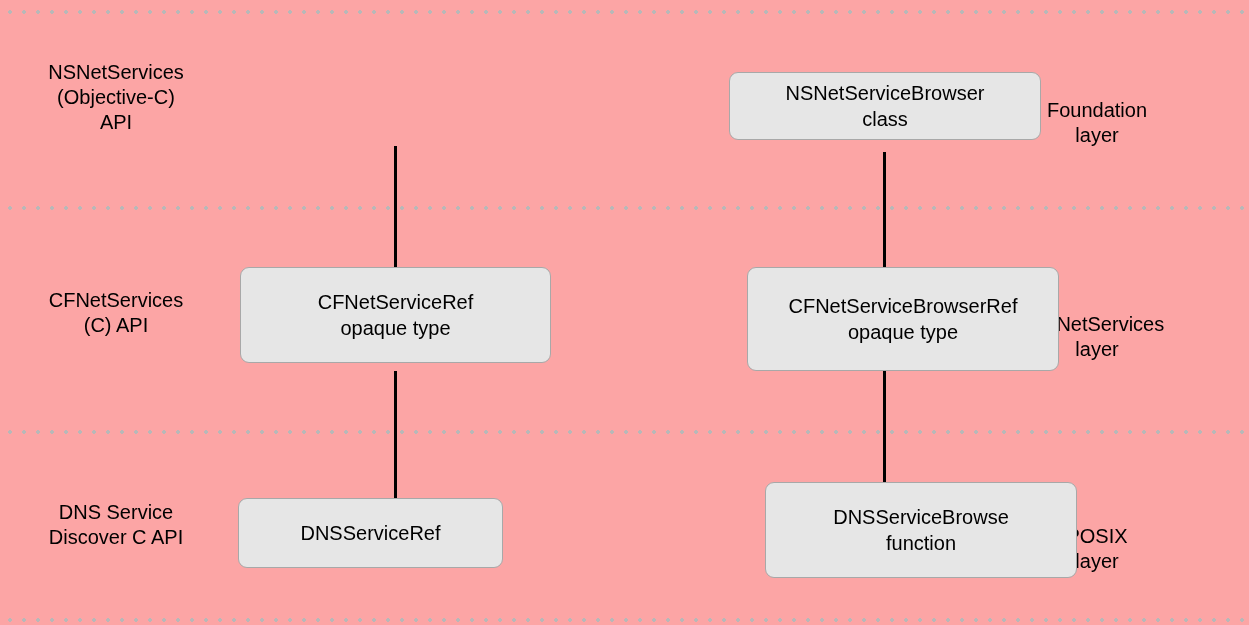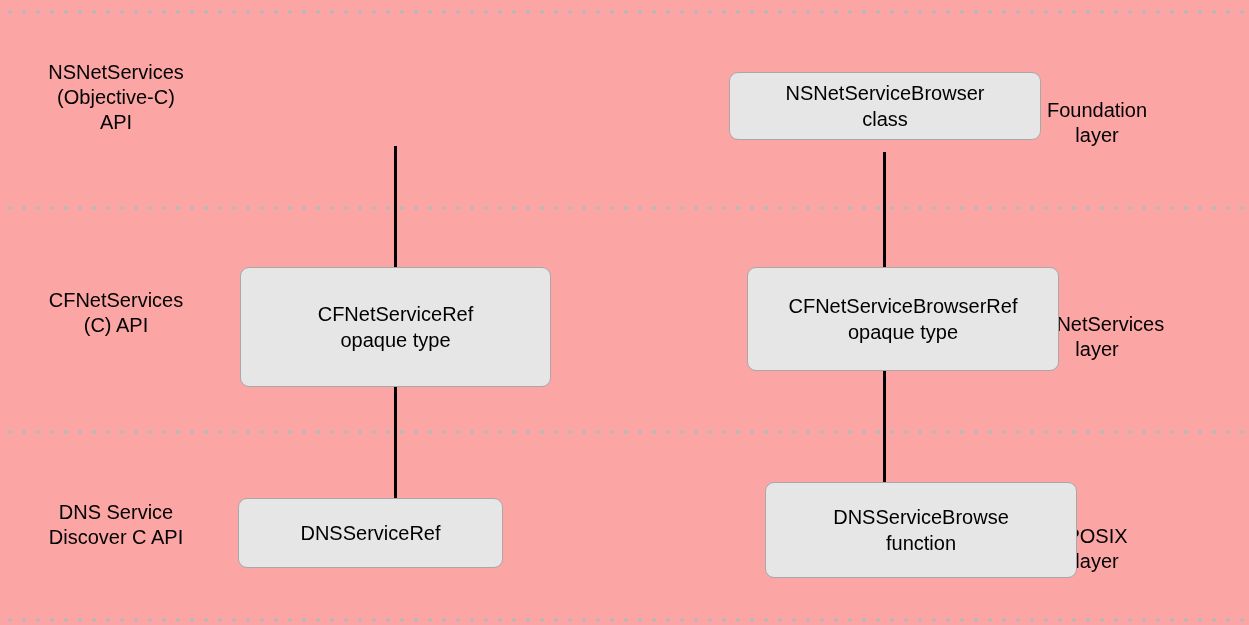--- a/index.html
+++ b/index.html
@@ -90,21 +90,21 @@
 
   <div class="label right" style="top:74px;">Foundation
 layer</div>
   <div class="label right" style="top:288px;">CFNetServices
 layer</div>
   <div class="label right" style="top:500px;text-align:center;">POSIX
 layer</div>
 
   <div class="node" style="left:729px; top:60px; width:312px; height:68px;margin-top:12px;">NSNetServiceBrowser
 class</div>
-  <div class="node" style="left:240px; top:267px; width:311px; height:120px;">CFNetServiceRef
+  <div class="node" style="left:240px; top:267px; width:311px; height:96px;">CFNetServiceRef
 opaque type</div>
   <div class="node" style="left:747px; top:267px; width:312px; height:104px;">CFNetServiceBrowserRef
 opaque type</div>
   <div class="node" style="left:238px; top:498px; width:265px; height:70px;">DNSServiceRef</div>
   <div class="node" style="left:729px; top:482px; width:312px; height:96px;margin-left:36px;">DNSServiceBrowse
 function</div>
 
 </div>
 
 </body></html>

